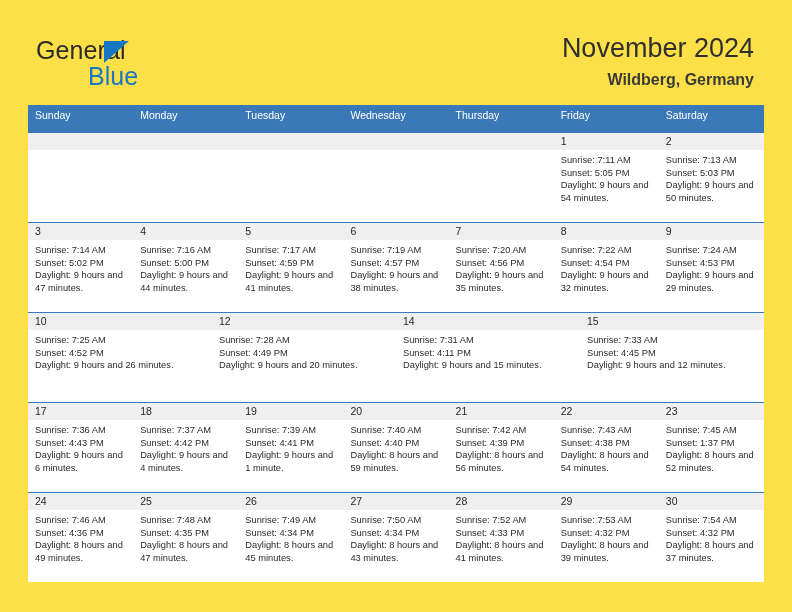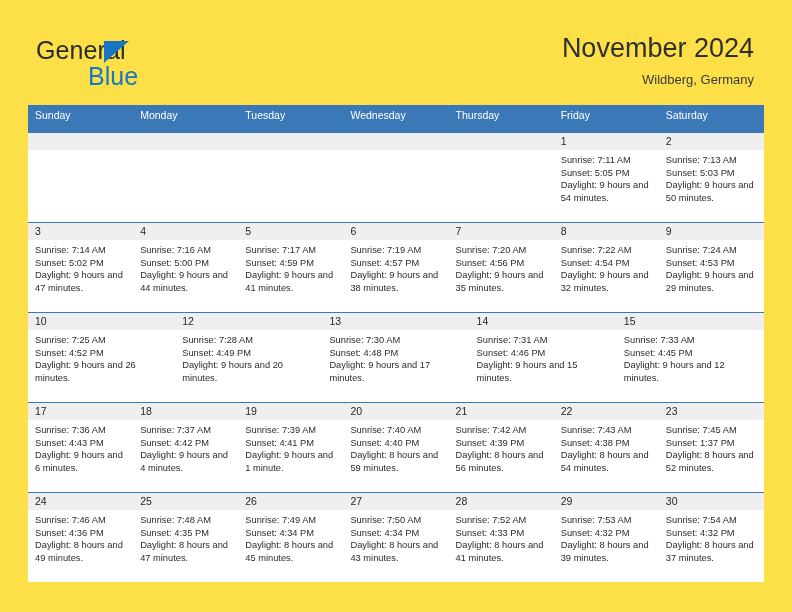--- a/index.html
+++ b/index.html
@@ -66,23 +66,23 @@
   }
   .cal-title {
     font-size: 27px;
     color: #2f2f2f;
     font-weight: 400;
     line-height: 33px;
     white-space: nowrap;
   }
   .cal-subtitle {
     margin-top: 6px;
-    font-size: 13px;
+    font-size: 16px;
     color: #3a3a3a;
-    font-weight: 400;
+    font-weight: 700;
     line-height: 17px;
     white-space: nowrap;
   }
 
   
   .calendar {
     position: absolute;
     left: 28px;
     top: 105px;
     width: 736px;
@@ -273,32 +273,24 @@
             </div>
             <div class="day">
               <div class="day-band">12</div>
               <div class="day-body">
                 <div>Sunrise: 7:28 AM</div>
                 <div>Sunset: 4:49 PM</div>
                 <div class="dl-wrap">Daylight: 9 hours and 20 minutes.</div>
               </div>
             </div>
             <div class="day">
-              <div class="day-band">13</div>
-              <div class="day-body">
-                <div>Sunrise: 7:30 AM</div>
-                <div>Sunset: 4:48 PM</div>
-                <div class="dl-wrap">Daylight: 9 hours and 17 minutes.</div>
-              </div>
-            </div>
-            <div class="day">
               <div class="day-band">14</div>
               <div class="day-body">
                 <div>Sunrise: 7:31 AM</div>
-                <div>Sunset: 4:46 PM</div>
+                <div>Sunset: 4:11 PM</div>
                 <div class="dl-wrap">Daylight: 9 hours and 15 minutes.</div>
               </div>
             </div>
             <div class="day">
               <div class="day-band">15</div>
               <div class="day-body">
                 <div>Sunrise: 7:33 AM</div>
                 <div>Sunset: 4:45 PM</div>
                 <div class="dl-wrap">Daylight: 9 hours and 12 minutes.</div>
               </div>

